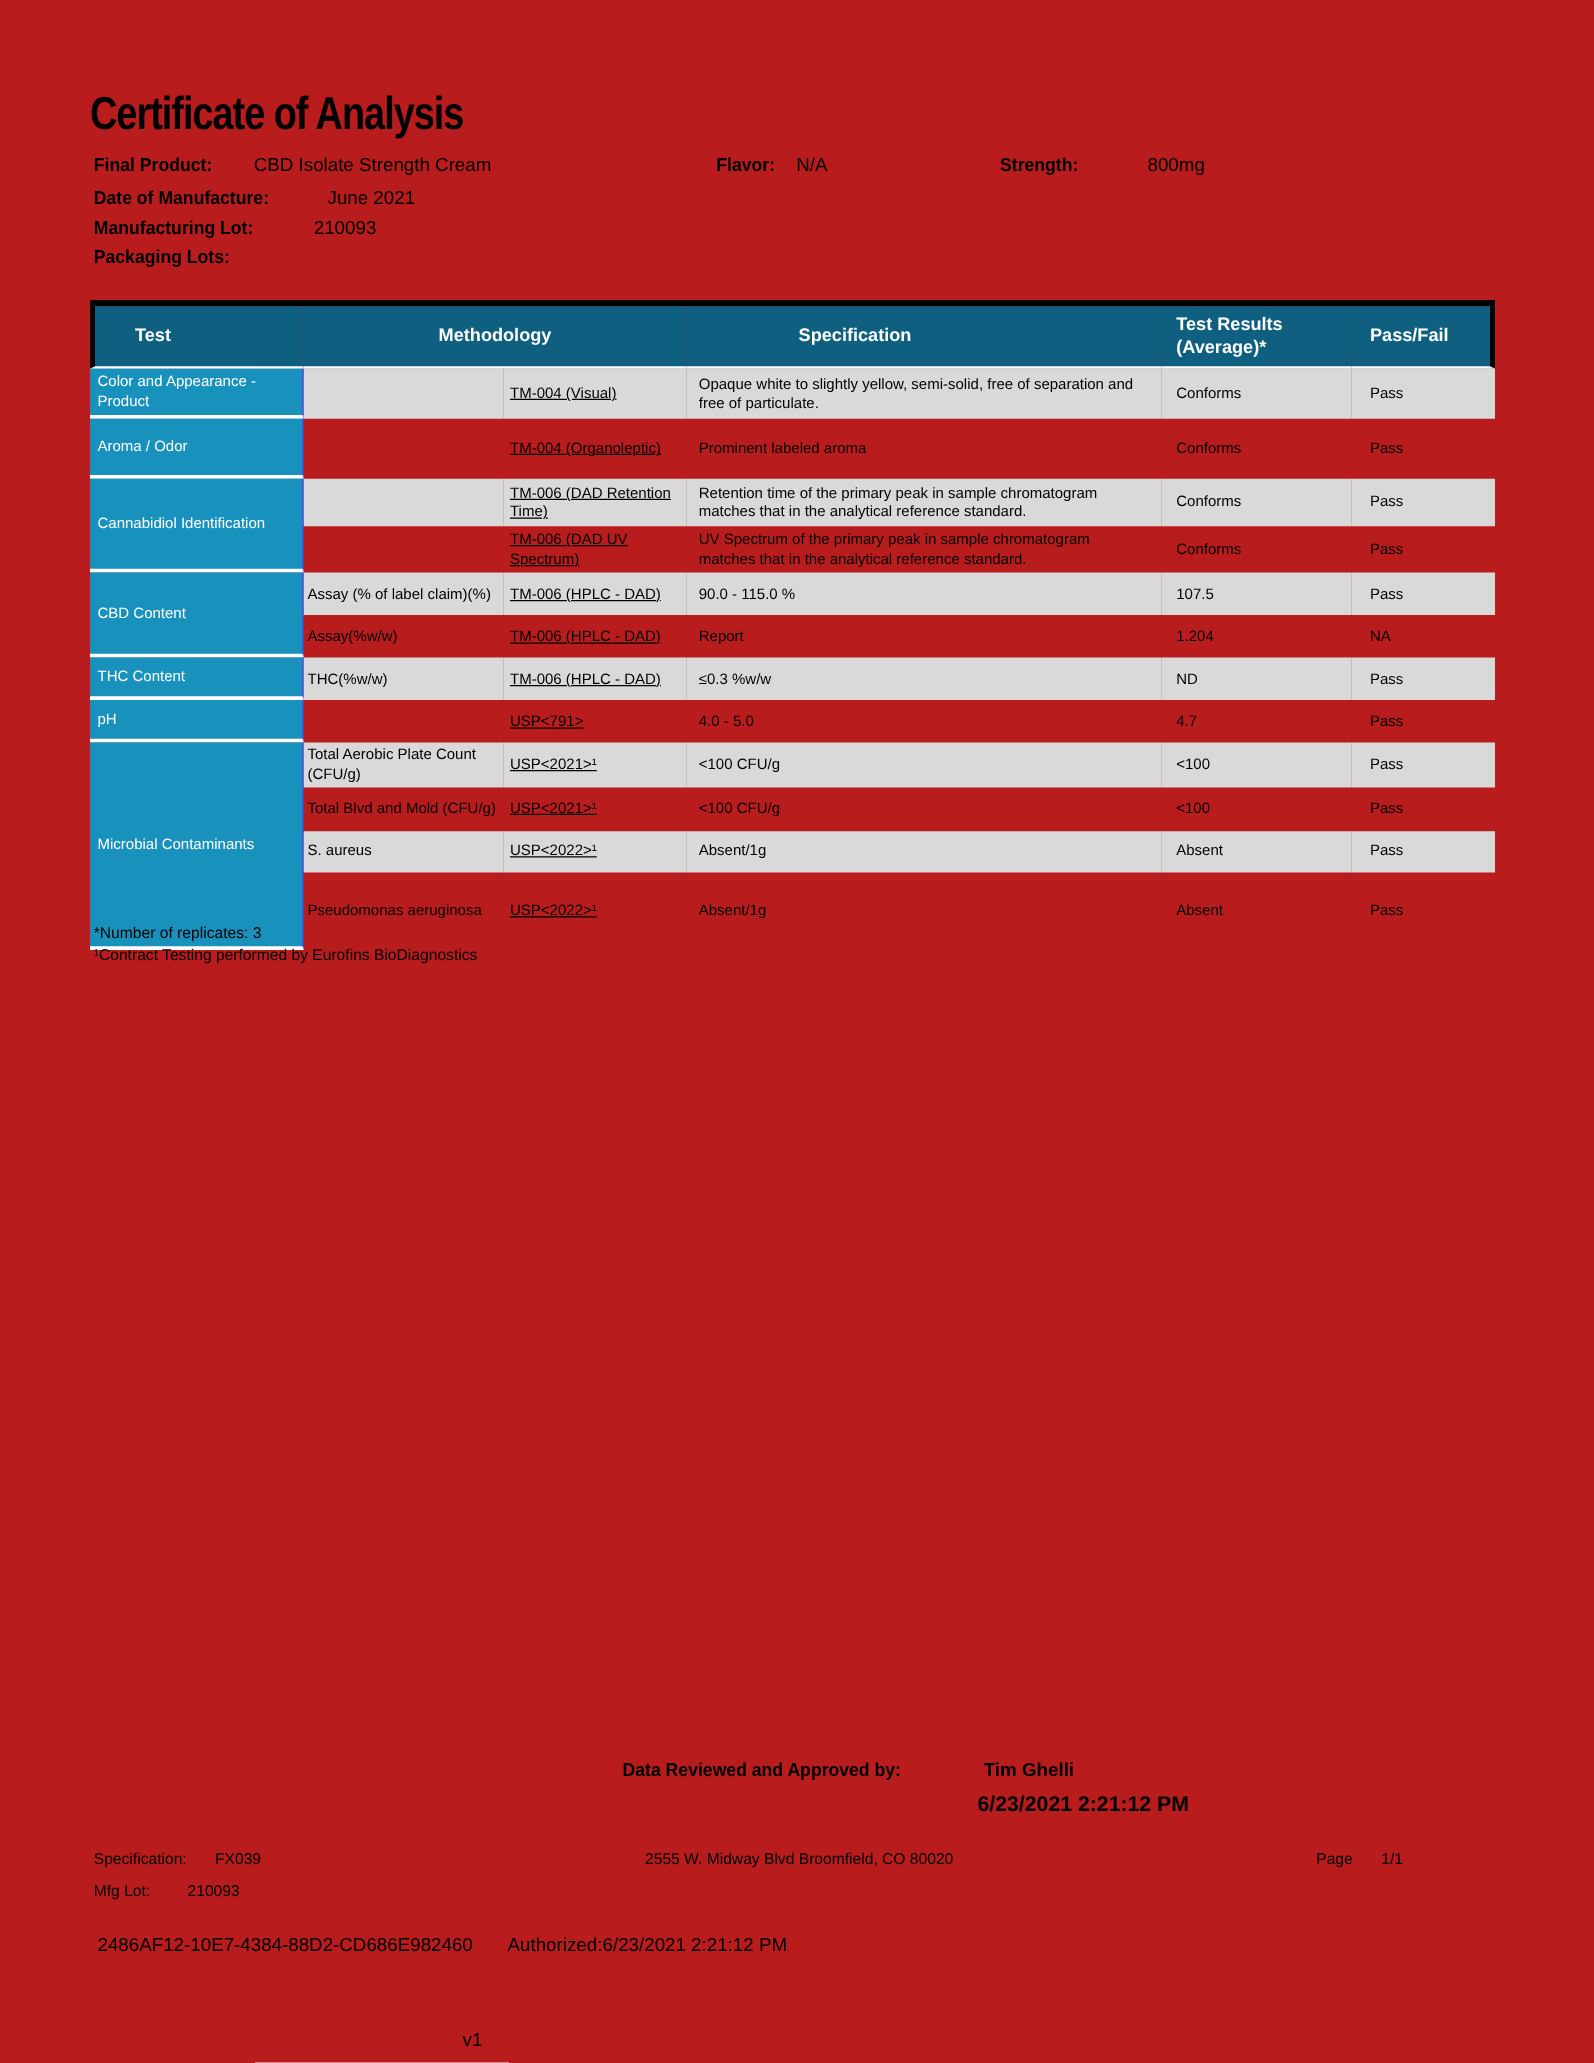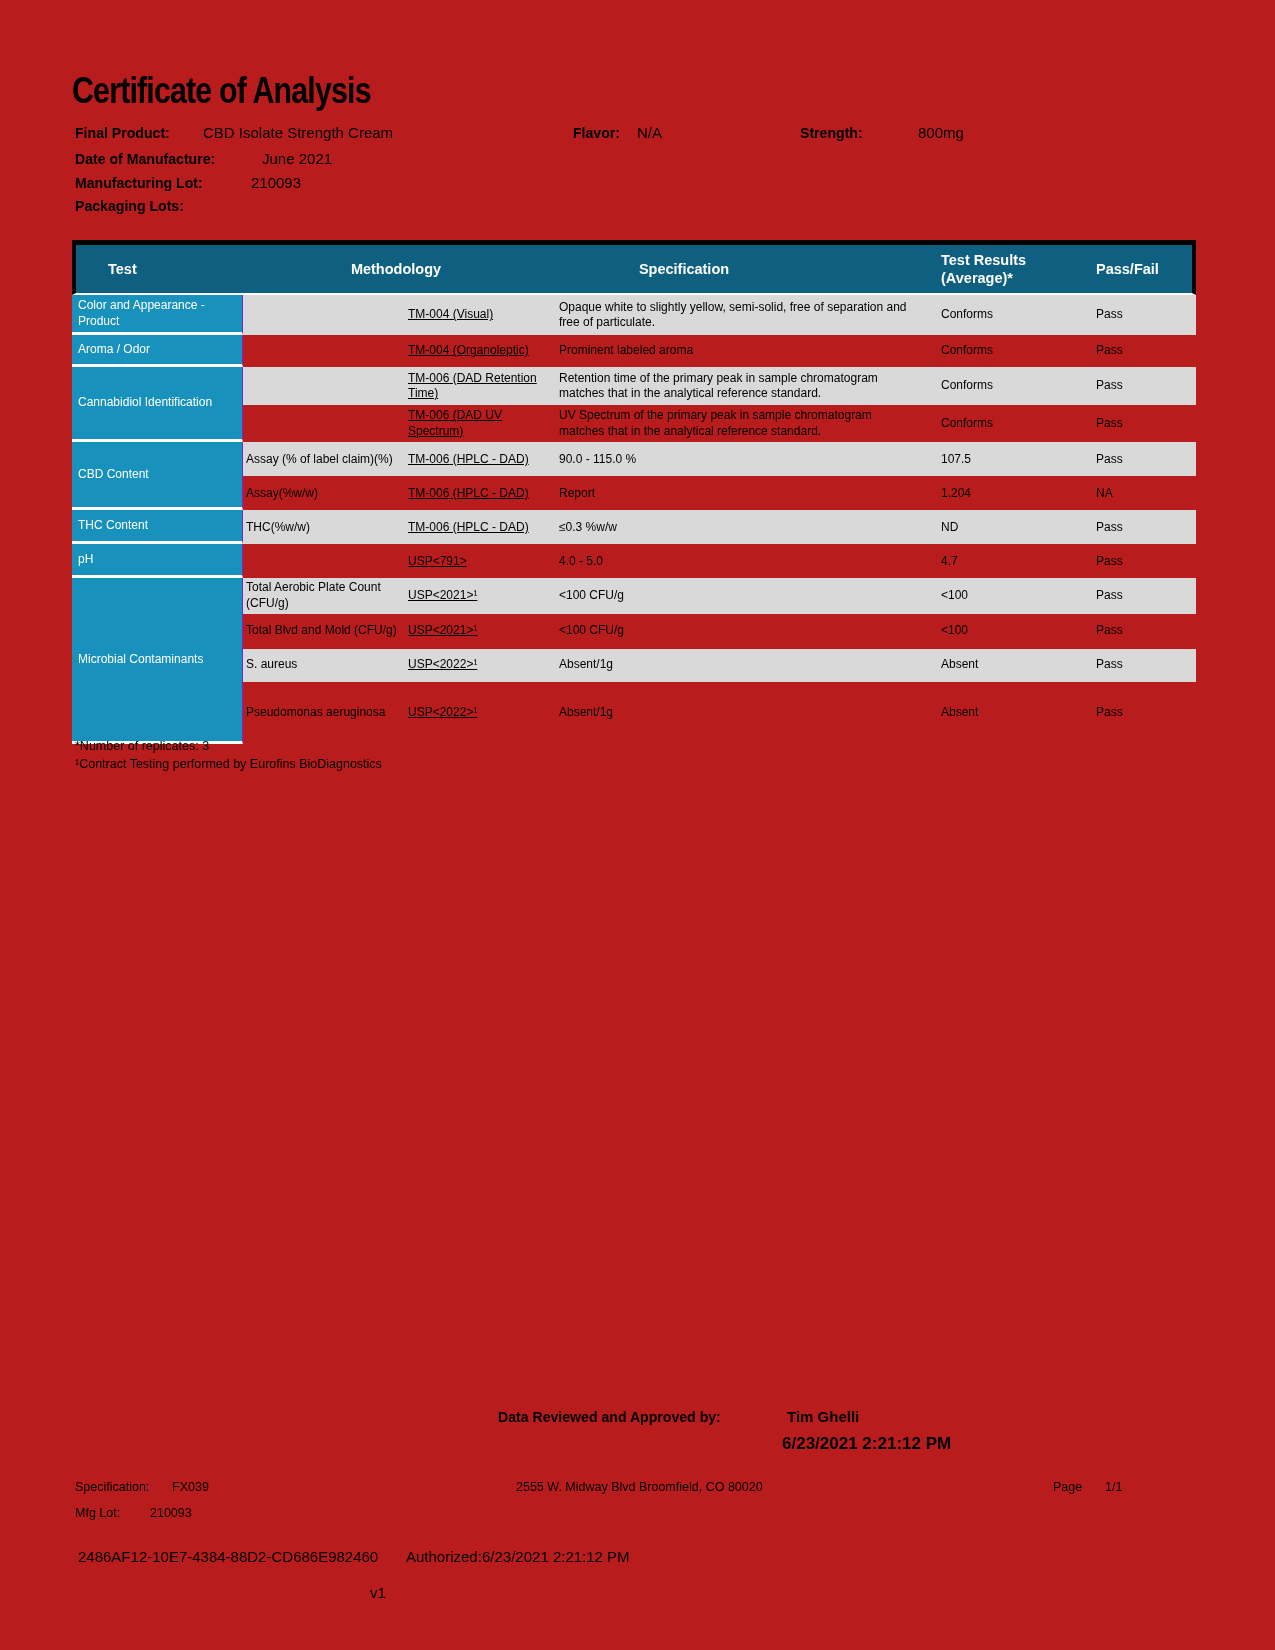--- a/index.html
+++ b/index.html
@@ -54,21 +54,21 @@
     border-right:1px solid #6d28d9;
     border-bottom:3px solid #ffffff;
   }
   td.sub  { padding:2px 2px 2px 3px; }
   td.meth { padding:2px 4px 2px 5px;text-decoration:underline; }
   td.spec { padding:3px 16px 3px 10px; }
   td.res  { padding:2px 2px 2px 12px; }
   td.pf   { padding:2px 2px 2px 15px; }
   tr.gray td.sub, tr.gray td.meth, tr.gray td.spec, tr.gray td.res, tr.gray td.pf { background:#D9D9D9; }
 
-  tr.h32{height:32px} tr.h33{height:33px} tr.h34{height:34px}
+  tr.h32{height:48px} tr.h33{height:33px} tr.h34{height:34px}
   tr.h35{height:35px} tr.h38{height:38px} tr.h62{height:62px}
 
   .footnote { font-size:12.5px; white-space:nowrap; }
 
   .approval-label { font-size:15px; font-weight:bold; white-space:nowrap;
     transform:scaleX(0.94); transform-origin:left top; }
   .approval-name  { font-size:15px; font-weight:bold; white-space:nowrap; }
   .approval-date  { font-size:17px; font-weight:bold; white-space:nowrap; }
 
   .footer-text { font-size:12.5px; white-space:nowrap; }
@@ -222,17 +222,17 @@
   <div class="abs footer-text" style="left:75px;  top:1480px;">Specification:</div>
   <div class="abs footer-text" style="left:172px; top:1480px;">FX039</div>
   <div class="abs footer-text" style="left:516px; top:1480px;">2555 W. Midway Blvd Broomfield, CO 80020</div>
   <div class="abs footer-text" style="left:1053px;top:1480px;">Page</div>
   <div class="abs footer-text" style="left:1105px;top:1480px;">1/1</div>
 
   <div class="abs footer-text" style="left:75px;  top:1506px;">Mfg Lot:</div>
   <div class="abs footer-text" style="left:150px; top:1506px;">210093</div>
 
   <div class="abs bottom-text" style="left:78px;  top:1548px;">2486AF12-10E7-4384-88D2-CD686E982460</div>
-  <div class="abs bottom-text" style="left:370px; top:1584px;text-align:center;">v1</div>
+  <div class="abs bottom-text" style="left:370px; top:1624px;text-align:center;">v1</div>
   <div class="abs bottom-text" style="left:406px; top:1548px;">Authorized:</div>
   <div class="abs bottom-text" style="left:482px; top:1548px;">6/23/2021 2:21:12 PM</div>
 
 </div>
 
 </body></html>

